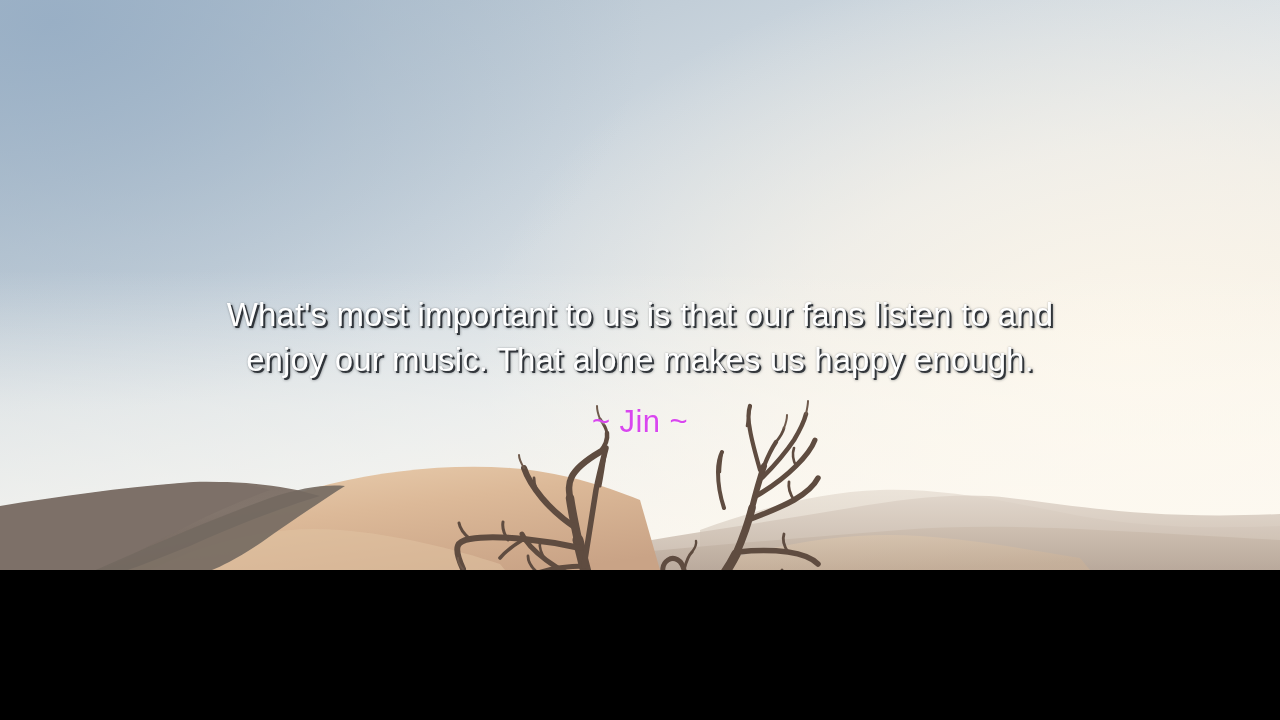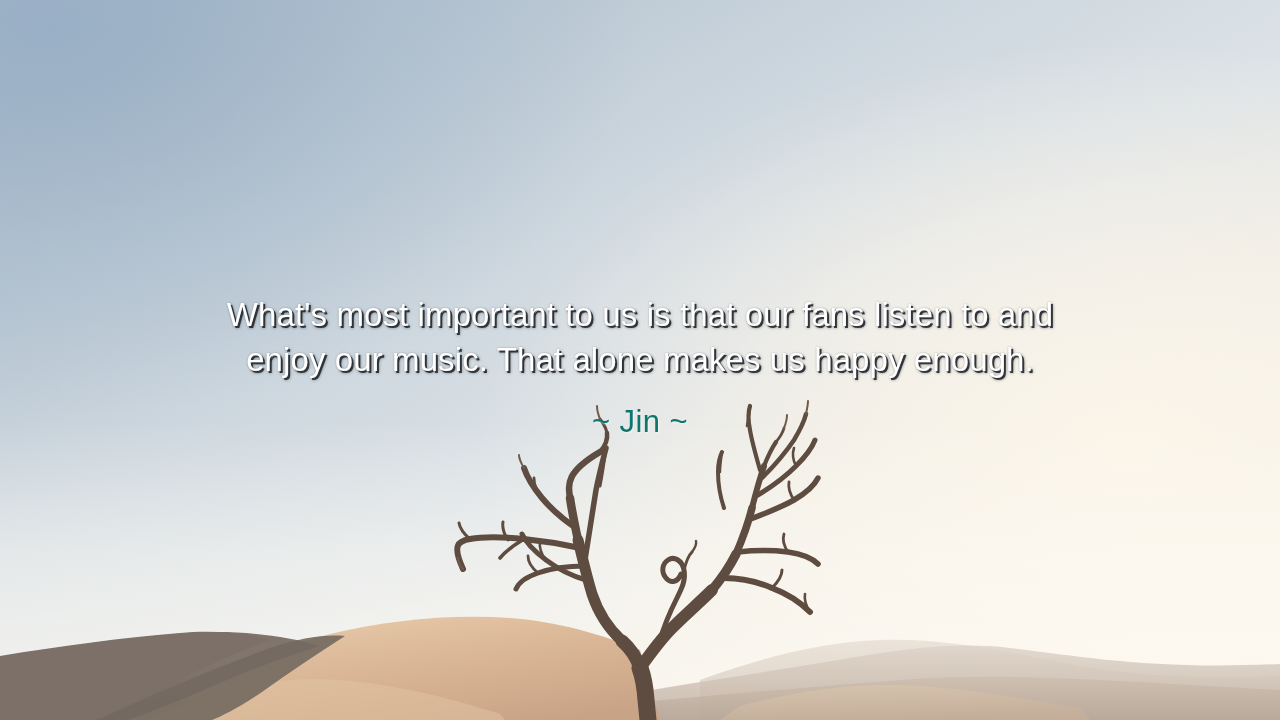--- a/index.html
+++ b/index.html
@@ -3,21 +3,21 @@
 <meta charset="utf-8">
 <style>
   html, body {
     margin: 0;
     padding: 0;
     background: #000;
   }
   #stage {
     position: relative;
     width: 1280px;
-    height: 720px;
+    height: 570px;
     overflow: hidden;
     font-family: "Liberation Sans", sans-serif;
   }
 
   
   .bg-base {
     position: absolute;
     inset: 0;
     background:
       linear-gradient(to bottom right,
@@ -95,21 +95,21 @@
       2px 2px 0px rgba(40,44,50,0.92),
       2px 2px 3px rgba(30,34,40,0.55),
       0 0 2px rgba(60,64,70,0.35);
     white-space: pre-line;
   }
   .quote-author {
     margin: 21px 0 0 0;
     font-size: 31px;
     line-height: 38px;
     font-weight: 400;
-    color: #0f766e;
+    color: #d946ef;
     letter-spacing: 0.4px;
     text-shadow: 1px 1px 2px rgba(255,255,255,0.55);
   }
 </style>
 </head>
 <body>
 
 <div id="stage">
 
   <div class="bg-base"></div>

